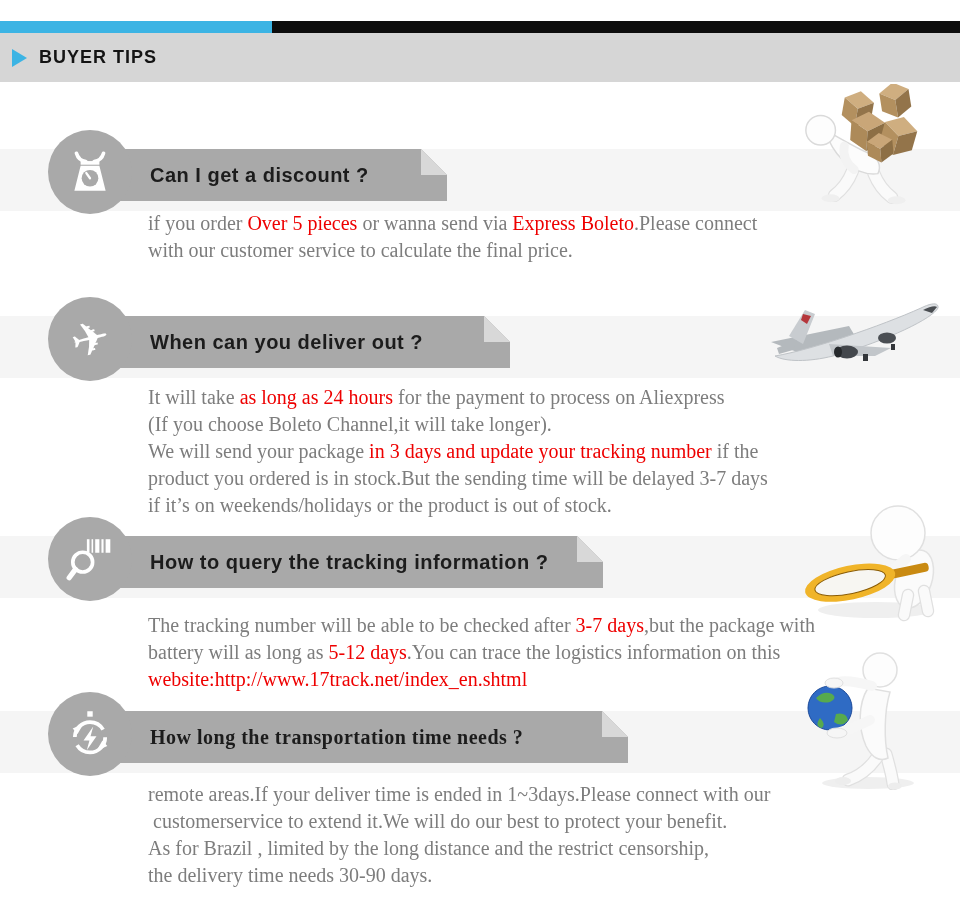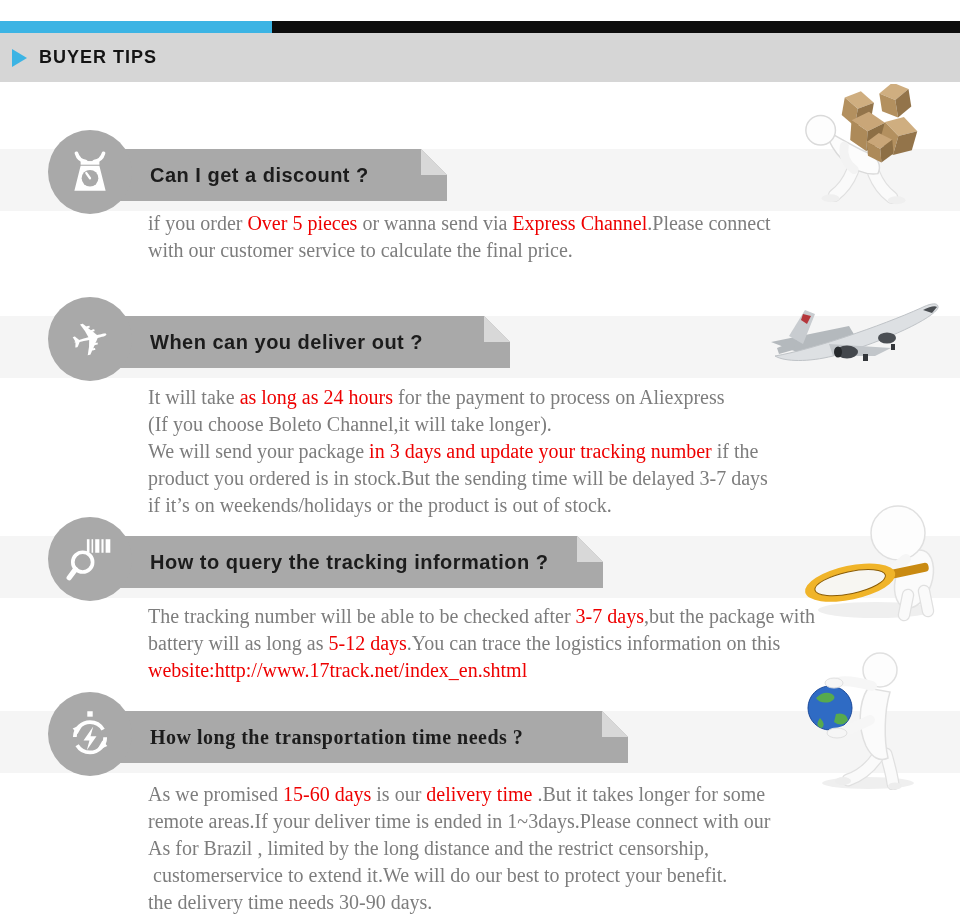--- a/index.html
+++ b/index.html
@@ -25,21 +25,21 @@
   .banner { position:absolute; left:93px; top:19px; height:52px; background:#a9a9a9; z-index:2;
             display:flex; align-items:center; padding-left:57px;
             clip-path: polygon(0 0, calc(100% - 26px) 0, 100% 26px, 100% 100%, 0 100%); text-align: center; }
   .s1 .banner { width:354px; } .s2 .banner { width:417px; } .s3 .banner { width:510px; } .s4 .banner { width:535px;font-family:Liberation Serif, serif; }
   .fold { position:absolute; top:0; right:0; width:26px; height:26px; background:#d8d8d8;
           clip-path: polygon(0 0, 100% 100%, 0 100%); }
   .banner-title { font-size:20px; font-weight:bold; color:#1c1c1c; letter-spacing:0.5px; white-space:nowrap; }
 
   .body { position:absolute; left:148px; z-index:1; font-family:"Liberation Serif", serif;
           font-size:20px; line-height:27px; color:#7d7d7d; }
-  .s1 .body { top:80px; } .s2 .body { top:87px; } .s3 .body { top:86px; } .s4 .body { top:89px; }
+  .s1 .body { top:80px; } .s2 .body { top:87px; } .s3 .body { top:95px; } .s4 .body { top:89px; }
   .body .line { white-space:pre; }
   .body .red { color:#ee0000; font-weight:normal; }
 
   
   .fig { position:absolute; z-index:0; }
   .fig-boxes     { left:795px; top:84px;  width:148px; height:122px; }
   .fig-plane     { left:763px; top:292px; width:190px; height:82px; }
   .fig-magnifier { left:788px; top:497px; width:165px; height:125px; }
   .fig-globe     { left:796px; top:648px; width:152px; height:142px; }
 
@@ -69,21 +69,21 @@
         <path d="M15 18 L33 18 L39 42 L9 42 Z" fill="#fff"></path>
         <circle cx="24" cy="30" r="8" fill="#a9a9a9"></circle>
         <line x1="24" y1="30" x2="20.5" y2="25" stroke="#fff" stroke-width="2.2" stroke-linecap="round"></line>
       </svg>
     </div>
     <div class="banner">
       <span class="banner-title">Can I get a discount ?</span>
       <span class="fold"></span>
     </div>
     <div class="body">
-        <div class="line"><span>if you order </span><span class="red">Over 5 pieces</span><span> or wanna send via </span><span class="red">Express Channel</span><span>.Please connect</span></div>
+        <div class="line"><span>if you order </span><span class="red">Over 5 pieces</span><span> or wanna send via </span><span class="red">Express Boleto</span><span>.Please connect</span></div>
         <div class="line"><span>with our customer service to calculate the final price.</span></div>
       </div>
   </div>
 
   <div class="section s2">
     <div class="band"></div>
     <div class="circle">
       <span class="plane-glyph">✈</span>
     </div>
     <div class="banner">
@@ -132,24 +132,23 @@
         <polygon points="8,19 18,14.5 12.5,24" fill="#fff"></polygon>
         <polygon points="40,35 30,39.5 35.5,30" fill="#fff"></polygon>
         <polygon points="27,17 18,30 23.5,30 21,39 30,26 24.5,26" fill="#fff"></polygon>
       </svg>
     </div>
     <div class="banner">
       <span class="banner-title">How long the transportation time needs ?</span>
       <span class="fold"></span>
     </div>
     <div class="body">
-        <div class="line"><span>As we promised </span><span class="red">15-60 days</span><span> is our </span><span class="red">delivery time</span><span> .But it takes longer for some</span></div>
         <div class="line"><span>remote areas.If your deliver time is ended in 1~3days.Please connect with our</span></div>
+        <div class="line"><span> customerservice to extend it.We will do our best to protect your benefit.</span></div>
         <div class="line"><span>As for Brazil , limited by the long distance and the restrict censorship,</span></div>
-        <div class="line"><span> customerservice to extend it.We will do our best to protect your benefit.</span></div>
         <div class="line"><span>the delivery time needs 30-90 days.</span></div>
       </div>
   </div>
 
   <div class="fig fig-boxes">
     <svg width="148" height="122" viewBox="0 0 150 122">
       <path d="M58 88 C54 98 48 106 40 112" stroke="#e0e0e0" stroke-width="13.5" fill="none" stroke-linecap="round"></path>
       <path d="M58 88 C54 98 48 106 40 112" stroke="#fafafa" stroke-width="11" fill="none" stroke-linecap="round"></path>
       <path d="M80 90 C84 100 90 108 98 114" stroke="#e0e0e0" stroke-width="13.5" fill="none" stroke-linecap="round"></path>
       <path d="M80 90 C84 100 90 108 98 114" stroke="#fafafa" stroke-width="11" fill="none" stroke-linecap="round"></path>

